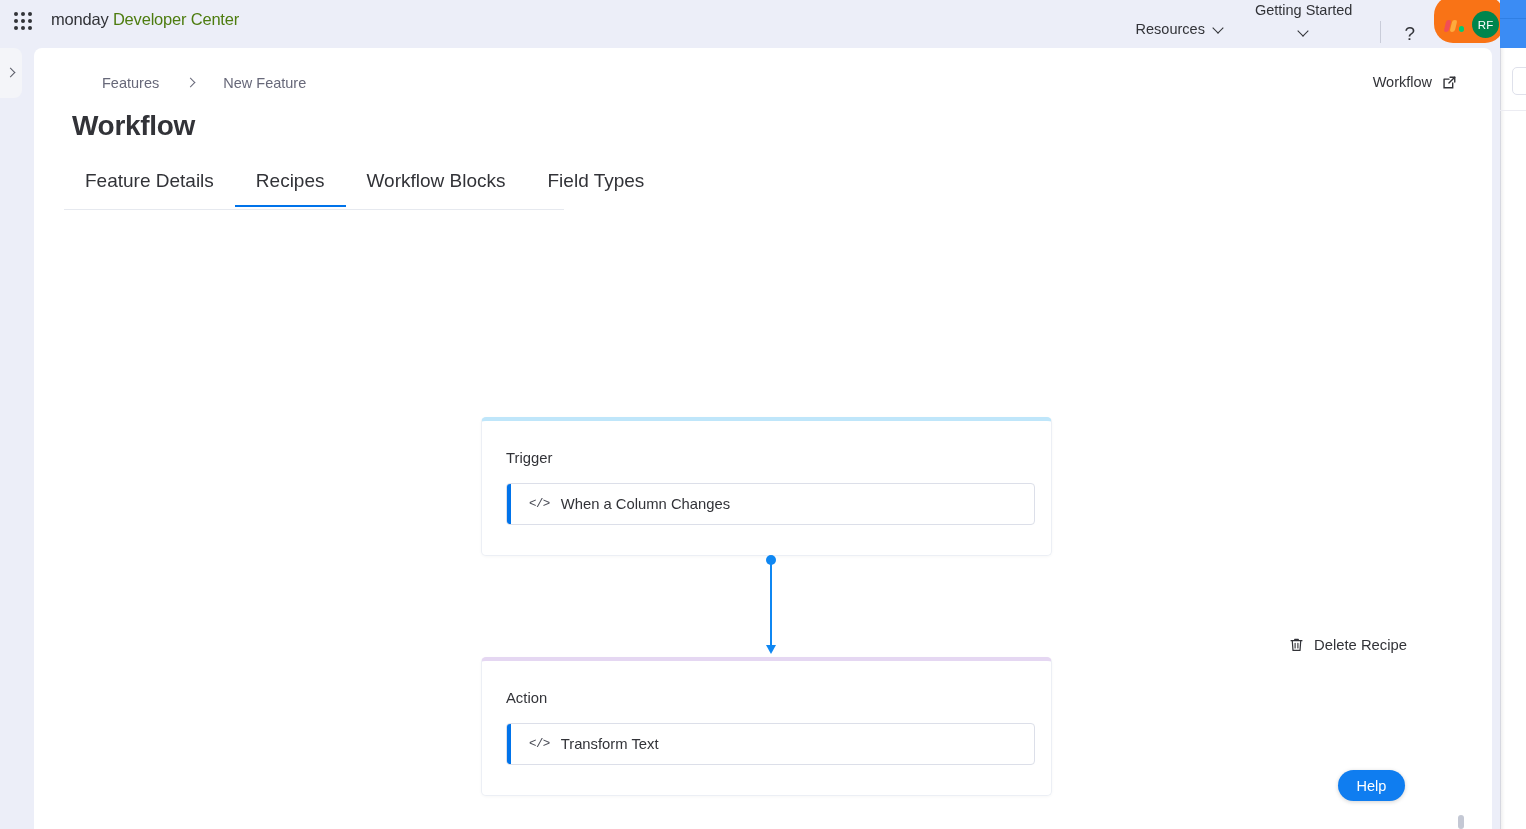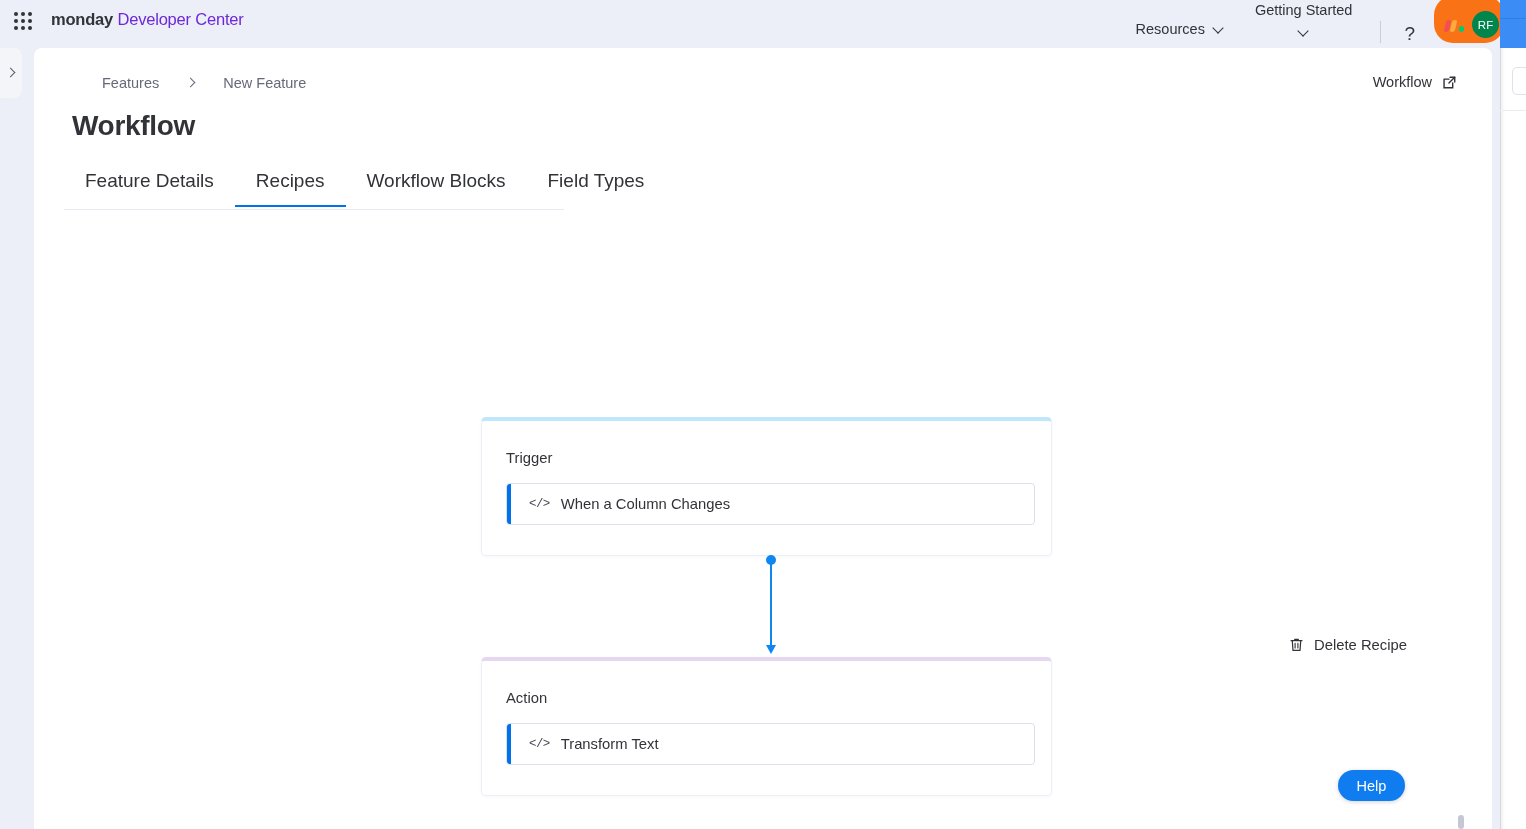--- a/index.html
+++ b/index.html
@@ -54,22 +54,22 @@
 
   .brand {
     position: absolute;
     left: 51px;
     top: 10px;
     font-size: 16.5px;
     color: #323338;
     letter-spacing: -0.2px;
     white-space: nowrap;
   }
-  .brand .b-bold { font-weight: 700; }
-  .brand .b-reg { font-weight: 400; color: #6d28d9; }
+  .brand .b-bold { font-weight: 400; }
+  .brand .b-reg { font-weight: 400; color: #4d7c0f; }
 
   .top-right {
     position: absolute;
     right: 0;
     top: 0;
     height: 43px;
     display: flex;
     align-items: flex-end;
   }
 

